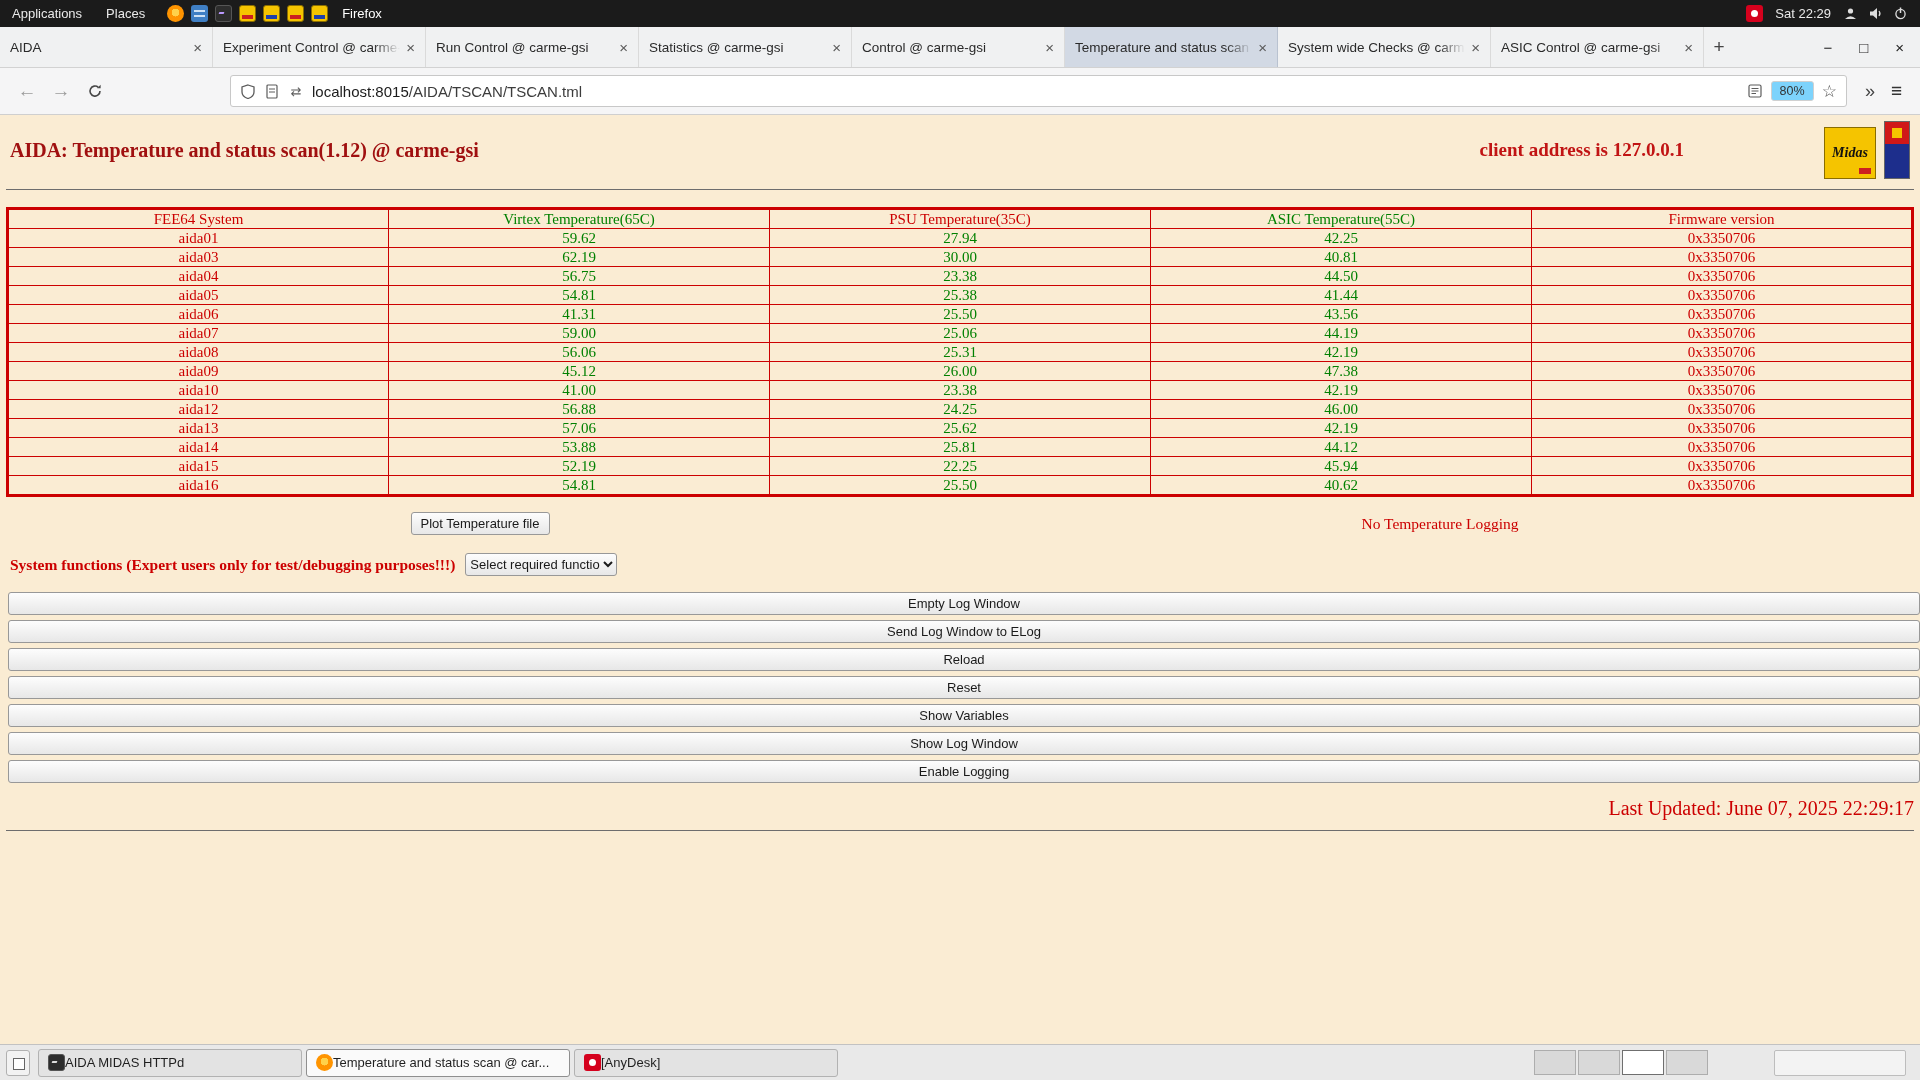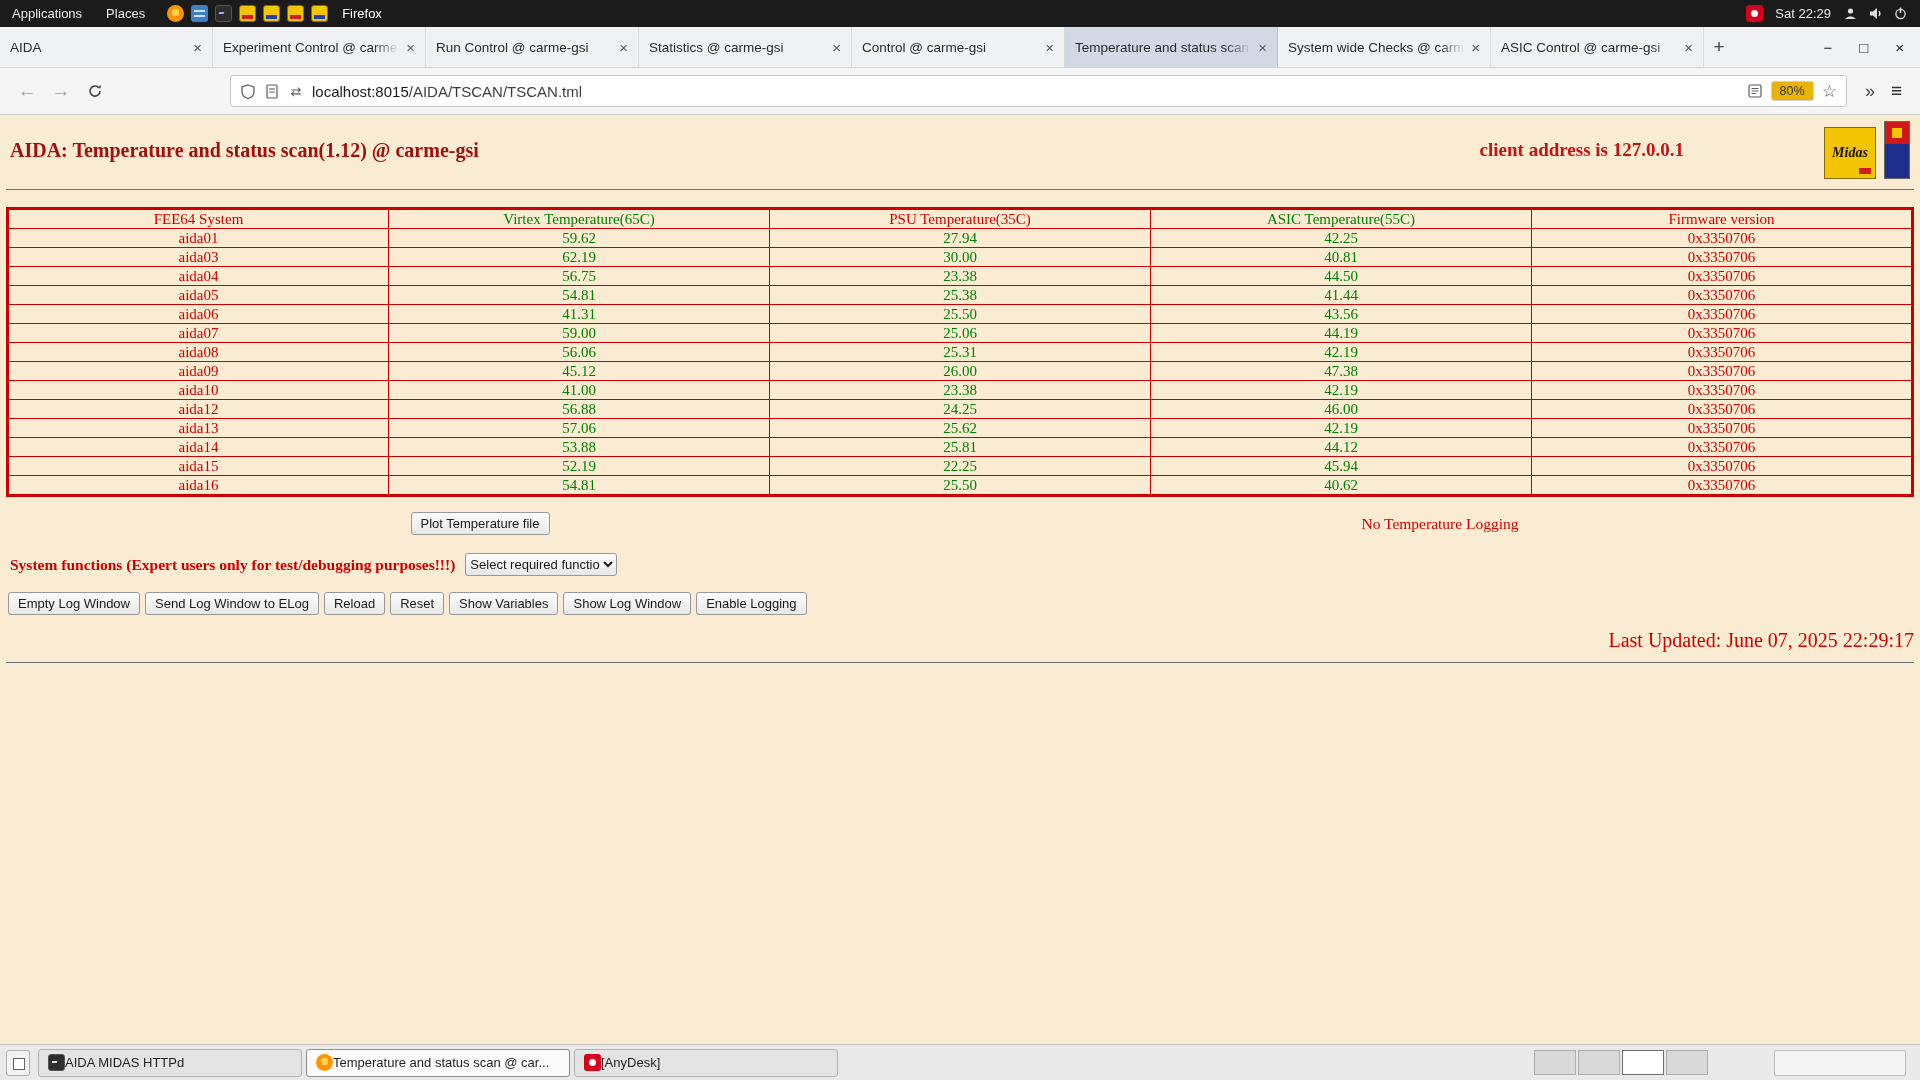--- a/index.html
+++ b/index.html
@@ -39,21 +39,21 @@
 
   
   .navbar { height:47px; background:#f5f5f6; display:flex; align-items:center; border-bottom:1px solid #cfcfcf; padding:0 10px; flex:0 0 auto; }
   .nav-btn { width:34px; height:34px; display:flex; align-items:center; justify-content:center; font-size:19px; color:#474747; border-radius:4px; }
   .nav-btn.dim { color:#9a9a9a; }
   .urlbar { flex:1; height:32px; background:#ffffff; border:1px solid #c8c8c8; border-radius:3px; display:flex; align-items:center; padding:0 9px; gap:8px; margin:0 10px 0 118px; }
   .url-ico { width:16px; height:16px; display:inline-flex; align-items:center; justify-content:center; color:#5c5c5c; font-size:13px; flex:0 0 auto; }
   .url-text { flex:1; font-size:15px; white-space:nowrap; overflow:hidden; }
   .url-host { color:#1b1b1b; }
   .url-path { color:#3c3c3c; }
-  .zoom-chip { font-size:12.5px; padding:2px 8px; background:#eab308; border:1px solid #d0d0d0; border-radius:3px; color:#333; flex:0 0 auto; }
+  .zoom-chip { font-size:12.5px; padding:2px 8px; background:#7dd3fc; border:1px solid #d0d0d0; border-radius:3px; color:#333; flex:0 0 auto; }
   .star-btn { font-size:17px; color:#555; flex:0 0 auto; }
   .nav-overflow { font-size:18px; color:#444; padding:0 8px; }
   .nav-menu { font-size:19px; color:#333; padding:0 8px; }
 
   
   .page { flex:1; background:#faecd3; font-family:"Liberation Serif",serif; overflow:hidden; position:relative; }
   .page-head { display:flex; align-items:flex-start; padding:6px 10px 0 10px; }
   .page-title { font-size:20px; font-weight:bold; color:#a01010; padding-top:18px; }
   .client-address { margin-left:auto; font-size:19px; font-weight:bold; color:#c11414; padding-top:18px; }
   .logos { display:flex; gap:8px; margin-left:140px; align-items:flex-end; }
@@ -74,21 +74,21 @@
   .plot-row { display:flex; margin-top:15px; align-items:center; }
   .plot-row > div { flex:1; text-align:center; }
   .nolog-text { color:#cc0000; font-size:15.5px; }
 
   .gtk-btn { font-family:"Liberation Sans",sans-serif; font-size:13px; color:#1a1a1a; background:linear-gradient(#fdfdfd,#e7e7e7); border:1px solid #989898; border-radius:3px; padding:3px 9px; }
   .gtk-select { font-family:"Liberation Sans",sans-serif; font-size:13px; color:#1a1a1a; background:linear-gradient(#fdfdfd,#e7e7e7); border:1px solid #989898; border-radius:3px; height:23px; width:152px; margin-left:10px; }
 
   .sysfunc-row { margin-top:18px; padding-left:10px; display:flex; align-items:center; }
   .sysfunc-label { color:#cc0000; font-weight:bold; font-size:15.5px; }
 
-  .actions-row { margin-top:16px; padding-left:8px; display:flex; gap:5px; }
+  .actions-row { margin-top:16px; padding-left:8px; display:flex; gap:5px;flex-direction:column; }
   .last-updated { margin-top:14px; padding-right:6px; text-align:right; color:#cc0000; font-size:20px; }
 
   
   .taskbar { height:36px; background:#e9e9e9; border-top:1px solid #c2c2c2; display:flex; align-items:center; padding:0 6px; flex:0 0 auto; }
   .tb-showdesk { width:24px; height:26px; border:1px solid #b0b0b0; background:#f2f2f2; border-radius:3px; margin-right:8px; position:relative; }
   .tb-showdesk::after { content:""; position:absolute; left:6px; top:7px; width:10px; height:10px; border:1px solid #666; background:#fff; }
   .tb-item { width:264px; height:28px; display:flex; align-items:center; gap:0; padding:0 9px; border:1px solid #b2b2b2; background:#e3e3e3; border-radius:3px; margin-right:4px; font-size:13px; color:#1f1f1f; }
   .tb-item.active { background:#fafafa; border-color:#8f8f8f; }
   .tb-item .tb-label { white-space:nowrap; overflow:hidden; flex:1; }
   .tb-ico { width:17px; height:17px; flex:0 0 auto; border-radius:3px; position:relative; }

